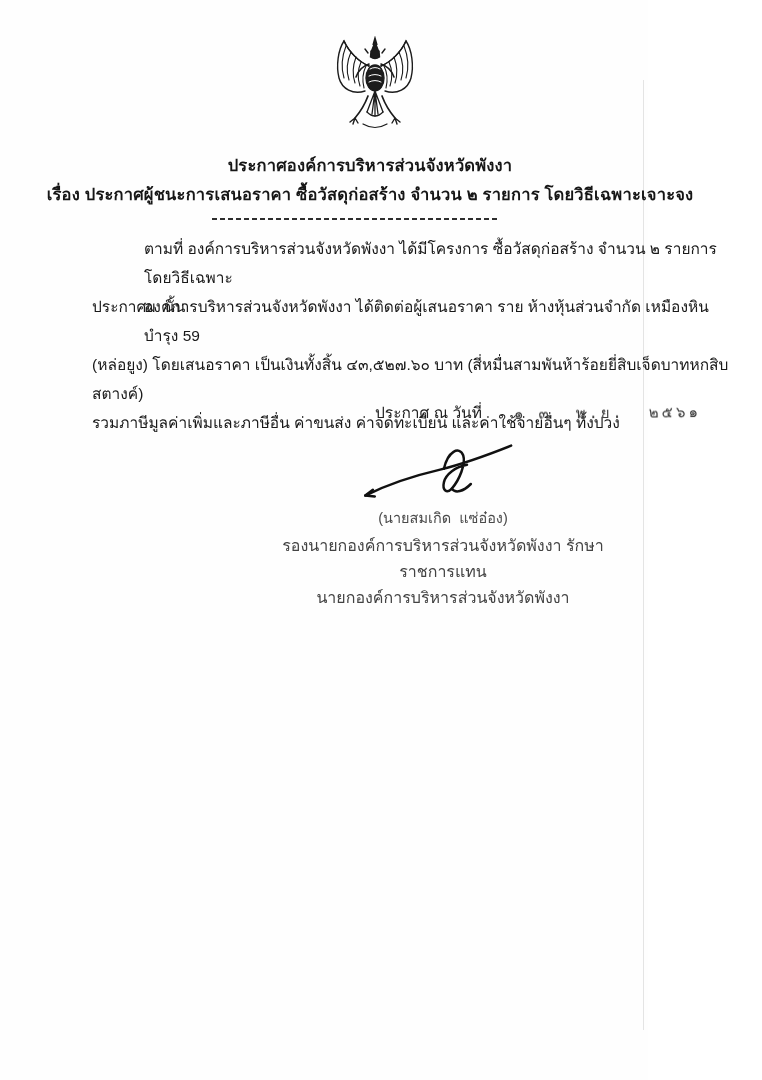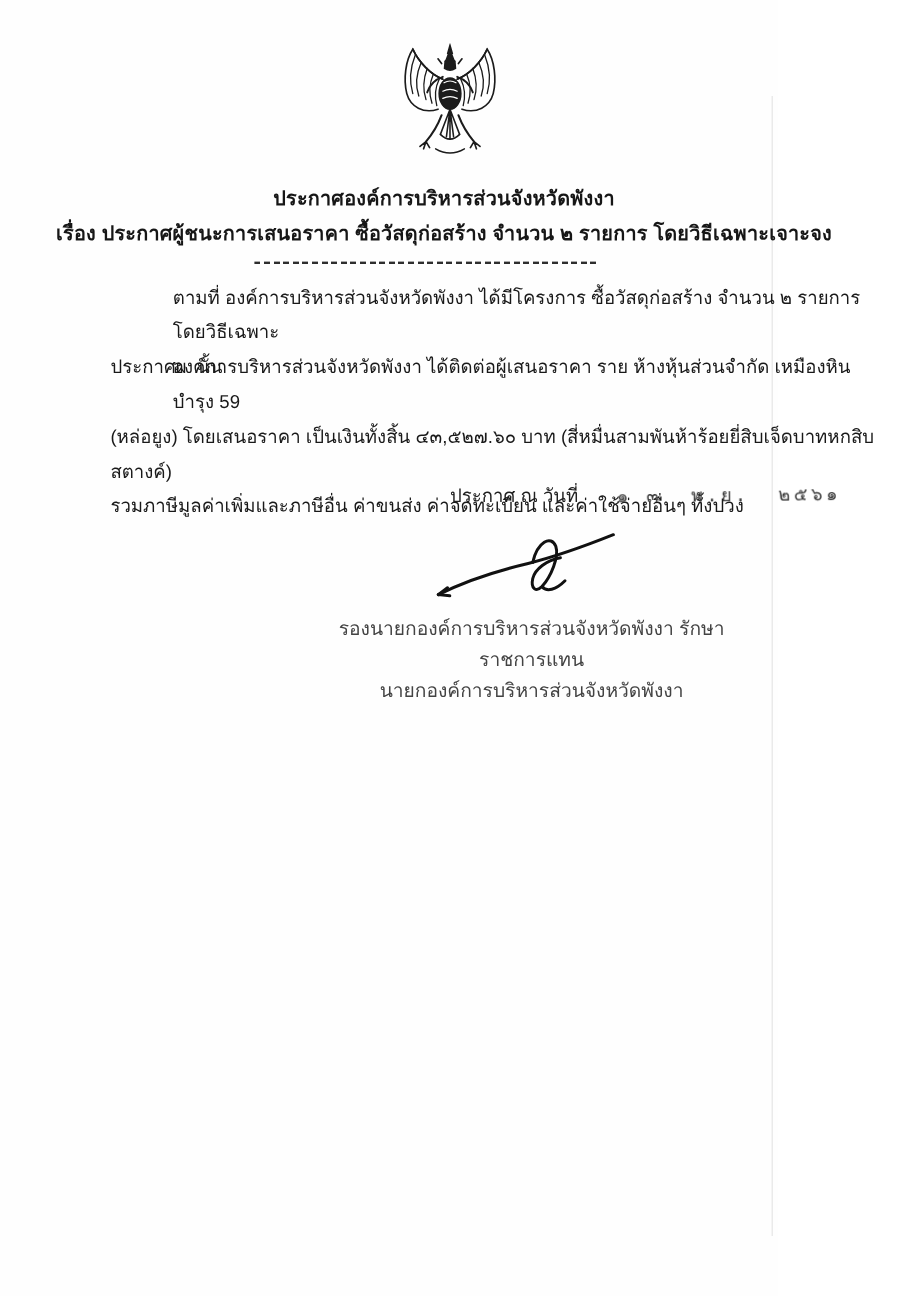--- a/index.html
+++ b/index.html
@@ -149,20 +149,21 @@
 
     <div class="sig-block">
       <svg class="sig-svg" viewBox="0 0 190 75" xmlns="http://www.w3.org/2000/svg">
         <g stroke="#111" fill="none" stroke-width="2.6" stroke-linecap="round" stroke-linejoin="round">
           <path d="M14 62 C34 52 62 42 92 35 C120 28 146 18 166 10"></path>
           <path d="M14 62 L24 63 M14 62 L22 56"></path>
           <path d="M96 34 C100 16 112 10 116 20 C119 29 112 46 104 55 C99 60 94 57 96 48 C98 40 108 32 120 30"></path>
           <path d="M104 55 C108 60 116 58 124 50"></path>
         </g>
       </svg>
+      <div class="sig-name">(นายสมเกิด  แซ่อ๋อง)</div>
       <div class="sig-pos-wrap">
         <div class="sig-pos">รองนายกองค์การบริหารส่วนจังหวัดพังงา รักษาราชการแทน</div>
         <div class="sig-pos">นายกองค์การบริหารส่วนจังหวัดพังงา</div>
       </div>
     </div>
 
   </div>
 </div>
 
 </body></html>

